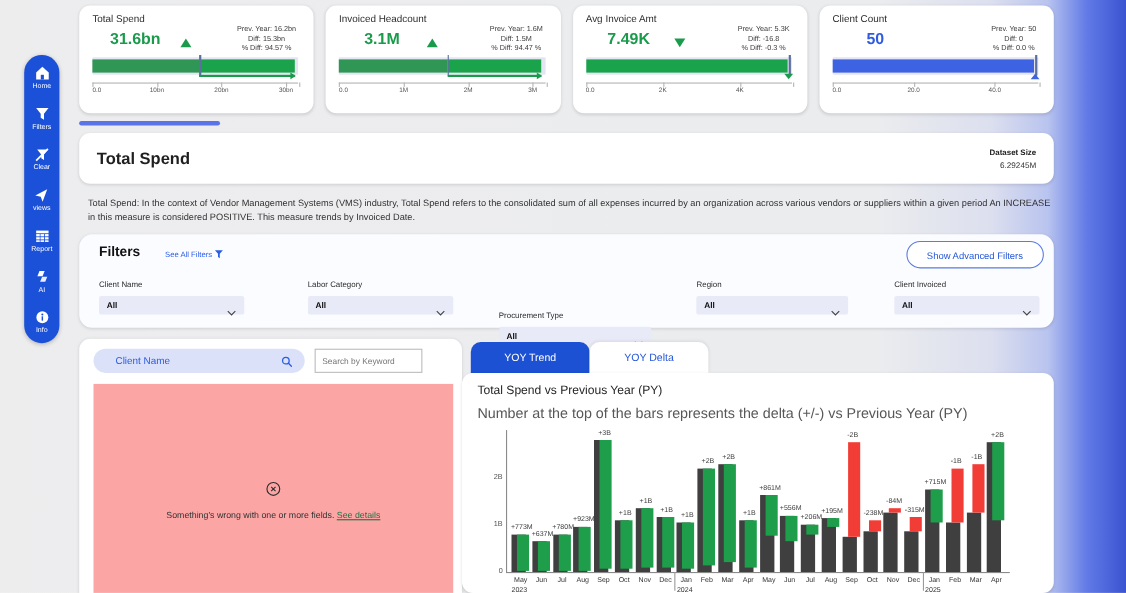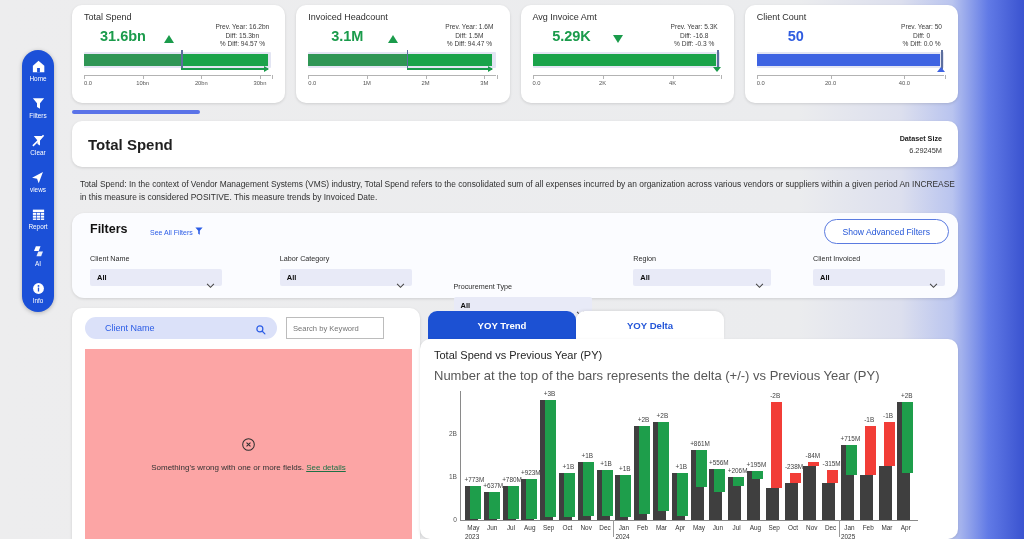--- a/index.html
+++ b/index.html
@@ -82,21 +82,21 @@
               font-family:inherit; color:#333; }
   .lp-input::placeholder { color:#757575; }
   .lp-body { position:absolute; left:13px; right:8px; top:41px; bottom:0; background:#fca5a5; }
   .lp-error { position:absolute; left:0; right:0; top:88px; text-align:center; }
   .lp-error-icon { display:inline-block; width:15px; height:15px; }
   .lp-error-text { font-size:8px; color:#323232; margin-top:7px; }
   .lp-error-link { color:#1e7145; text-decoration:underline; cursor:pointer; }
 
   
   .tabs { position:absolute; left:428px; top:311px; display:flex; }
-  .tab { width:148px; height:28px; border-radius:9px 9px 0 0; font-size:9.6px; font-weight:700;
+  .tab { width:108px; height:28px; border-radius:9px 9px 0 0; font-size:9.6px; font-weight:400;
          display:flex; align-items:center; justify-content:center; cursor:pointer; }
   .tab.active { background:#1c51d3; color:#fff; }
   .tab.inactive { background:#fff; color:#2456d8; box-shadow:0 -1px 3px rgba(0,0,0,.08); }
 
   
   .chart-card { position:absolute; left:420px; top:339px; width:538px; height:200px; background:#fff;
                 border-radius:10px; box-shadow:0 1px 3px rgba(0,0,0,.13); }
   .chart-title { position:absolute; left:14px; top:10px; font-size:11px; color:#252525; }
   .chart-subtitle { position:absolute; left:14px; top:29px; font-size:13px; color:#575757; }
   .plot { position:absolute; left:14px; top:48px; right:10px; bottom:0; }
@@ -254,21 +254,21 @@
           <i class="g-tick" style="left:62%"></i>
           <span class="g-ticklabel" style="left:62%">2M</span>
           <i class="g-tick" style="left:93%"></i>
           <span class="g-ticklabel" style="left:93%">3M</span>
           <i class="g-tick" style="left:99.6%"></i>
         </div>
       </article>
       <article class="kpi-card">
         <div class="kpi-title">Avg Invoice Amt</div>
         <div class="kpi-mid">
-          <div class="kpi-value" style="color:#1a9b4b">5.29K</div>
+          <div class="kpi-value" style="color:#1a9b4b">7.49K</div>
           <span class="kpi-tri tri-down"></span>
           <div class="kpi-info">
             <div>Prev. Year: 5.3K</div>
             <div>Diff: -16.8</div>
             <div>% Diff: -0.3 %</div>
           </div>
         </div>
         <div class="gauge">
           <div class="g-track"></div>
           <div class="g-bar" style="left:0;width:97%;background:#1aa34a"></div>

